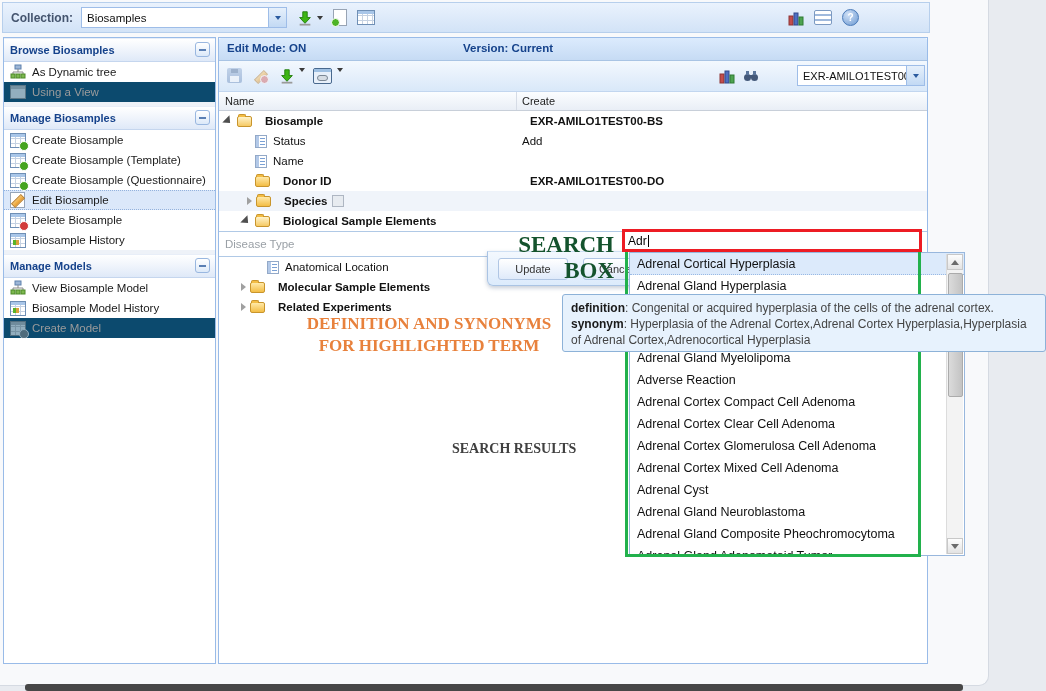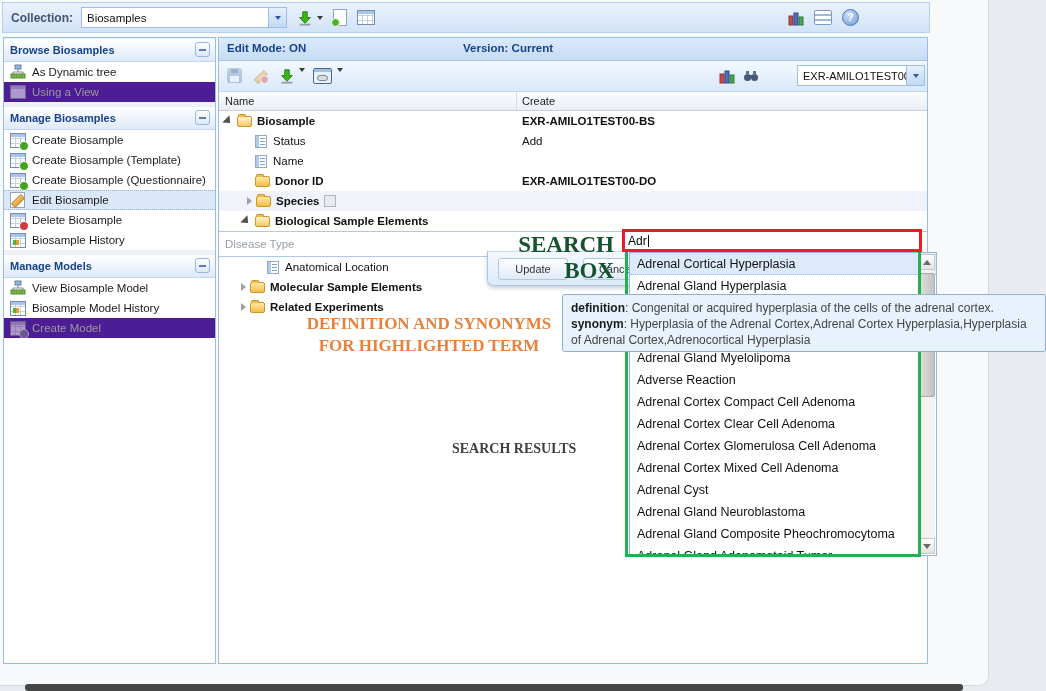--- a/index.html
+++ b/index.html
@@ -43,59 +43,59 @@
   .viewico::before{content:"";position:absolute;left:0;top:0;right:0;height:3px;background:#b9cfeb;}
   
   .sidebar{position:absolute;left:3px;top:37px;width:213px;height:627px;background:#fff;border:1px solid #99bbe8;box-sizing:border-box;}
   .sec-h{height:22px;background:linear-gradient(#ffffff,#dfe9f8);border-bottom:1px solid #c5d6ee;border-top:1px solid #e8eef8;display:flex;align-items:center;position:relative;}
   .sec-h span.t{font-size:11px;font-weight:bold;color:#15428b;padding-left:6px;}
   .tool-min{position:absolute;right:5px;top:3px;width:15px;height:15px;border:1px solid #99b7e0;border-radius:3px;background:linear-gradient(#fff,#dce9f9);box-sizing:border-box;}
   .tool-min::after{content:"";position:absolute;left:3px;top:6px;width:7px;height:2px;background:#5a7fb4;}
   .gap{height:4px;background:#eef2f8;}
   .sitem{height:20px;display:flex;align-items:center;font-size:11.5px;color:#1a1a1a;padding-left:6px;white-space:nowrap;}
   .sitem .ictr{width:18px;display:inline-flex;justify-content:flex-start;margin-right:4px;}
-  .sitem.disabled{background:#4c1d95;color:#9b9b9b;}
+  .sitem.disabled{background:#0c4a6e;color:#9b9b9b;}
   .sitem.disabled .ictr{filter:grayscale(1) opacity(.55);}
   .sitem.selected{background:#dbe8fa;border-top:1px dotted #93b2dd;border-bottom:1px dotted #93b2dd;height:18px;}
   
   .main{position:absolute;left:218px;top:37px;width:710px;height:627px;background:#fff;border:1px solid #99bbe8;box-sizing:border-box;}
   .mhead{height:22px;background:linear-gradient(#dcebfd,#c6dbf4);border-bottom:1px solid #a9c4e4;position:relative;border-radius:2px 2px 0 0;}
   .mhead .mh-left{position:absolute;left:8px;top:4px;font-size:11.5px;font-weight:bold;color:#15428b;}
   .mhead .mh-mid{position:absolute;left:244px;top:4px;font-size:11.5px;font-weight:bold;color:#15428b;}
   .mtool{height:30px;background:linear-gradient(#f3f8fe,#d9e8f9);border-bottom:1px solid #c2d6ef;position:relative;display:flex;align-items:center;}
   .mt{position:absolute;top:7px;display:inline-flex;align-items:center;}
   .colhdr{height:18px;background:linear-gradient(#fbfdff,#e9eef6);border-bottom:1px solid #c8cfd9;position:relative;font-size:11px;color:#222;}
   .ch-name{position:absolute;left:6px;top:3px;}
   .ch-val{position:absolute;left:303px;top:3px;}
   .ch-sep{position:absolute;left:297px;top:0;bottom:0;width:1px;background:#d6dce6;}
   .trow{height:20px;position:relative;display:flex;align-items:center;font-size:11.5px;color:#111;}
   .trow.hl{background:#f0f4fa;}
   .ncell{display:flex;align-items:center;white-space:nowrap;}
   .vcell{position:absolute;left:303px;top:0;line-height:20px;white-space:nowrap;}
-  .b{font-weight:bold;}
+  .b{font-weight:bold;margin-left:8px;}
   .tri{width:0;height:0;display:inline-block;margin-right:4px;flex:none;}
   .tri.exp{border-left:5px solid transparent;border-right:5px solid transparent;border-top:6px solid #4f4f4f;transform:rotate(-45deg);}
   .tri.col{border-top:4px solid transparent;border-bottom:4px solid transparent;border-left:5px solid #a0a0a0;}
   .tri.none{width:10px;border:none;}
   .fold{width:15px;height:11px;background:linear-gradient(#ffe9a8,#f3bd45);border:1px solid #c9952c;border-radius:2px;position:relative;display:inline-block;margin:0 5px 0 0;box-sizing:border-box;flex:none;}
   .fold::before{content:"";position:absolute;top:-3px;left:0;width:6px;height:2px;background:#f3bd45;border:1px solid #c9952c;border-bottom:none;border-radius:2px 2px 0 0;}
   .fold.open{background:linear-gradient(#fff3cb,#f6ca64);}
   .dln{width:12px;height:13px;background:#fff;border:1px solid #93a9c8;display:inline-block;margin-right:6px;position:relative;box-sizing:border-box;flex:none;}
   .dln::before{content:"";position:absolute;left:0;top:0;bottom:0;width:3px;background:#b3c9e8;}
   .dln::after{content:"";position:absolute;left:4px;right:1px;top:2px;height:7px;background:repeating-linear-gradient(to bottom,#7aa0d4 0 1px,rgba(0,0,0,0) 1px 3px);}
   .minisq{width:10px;height:10px;background:#e7ebf0;border:1px solid #aeb6c2;display:inline-block;margin-left:5px;flex:none;}
   .editor-strip{height:26px;border-top:1px solid #b0c9e6;border-bottom:1px solid #b0c9e6;background:#fff;position:relative;box-sizing:border-box;}
   .ed-lbl{position:absolute;left:6px;top:6px;font-size:11.5px;color:#9aa0a6;}
   
   .btnpanel{position:absolute;left:487px;top:251px;width:172px;height:35px;background:linear-gradient(#f3f8fe,#dcebfc);border:1px solid #aac4e4;border-top-color:#cfe0f4;border-radius:0 0 6px 6px;box-shadow:0 2px 4px rgba(90,110,140,.35);box-sizing:border-box;z-index:5;}
   .xbtn{position:absolute;top:6px;height:22px;background:linear-gradient(#ffffff,#dfeafa);border:1px solid #b0c6e4;border-radius:3px;font-family:"Liberation Sans",sans-serif;font-size:11px;color:#333;}
   .redbox{position:absolute;left:622px;top:229px;width:300px;height:23px;border:3px solid #ed1c24;box-sizing:border-box;z-index:15;background:#737373;}
   .srch{width:100%;height:100%;background:#fff;display:flex;align-items:center;font-size:12px;color:#000;padding-left:3px;box-sizing:border-box;}
   .ibeam{width:1px;height:12px;background:#000;margin-left:1px;}
-  .list{position:absolute;left:629px;top:252px;width:308px;height:304px;background:#fff;border:1px solid #98b7dd;box-sizing:border-box;overflow:hidden;z-index:10;}
+  .list{position:absolute;left:629px;top:252px;width:336px;height:304px;background:#fff;border:1px solid #98b7dd;box-sizing:border-box;overflow:hidden;z-index:10;}
   .li{height:22px;line-height:22px;font-size:12.5px;color:#111;padding-left:7px;white-space:nowrap;}
   .li.sel{background:#dceafb;border-bottom:1px dotted #99b9e4;box-sizing:border-box;}
   .bgroup{position:absolute;left:0;right:0;top:94px;}
   .sb{position:absolute;right:1px;top:1px;bottom:1px;width:16px;background:#f3f3f3;border-left:1px solid #dcdcdc;}
   .sb-up,.sb-dn{position:absolute;left:0;width:16px;height:16px;background:linear-gradient(#fdfdfd,#e3e3e3);border:1px solid #c8c8c8;box-sizing:border-box;display:flex;align-items:center;justify-content:center;}
   .sb-up{top:0;}
   .sb-dn{bottom:0;}
   .sb-up i{width:0;height:0;border-left:4px solid transparent;border-right:4px solid transparent;border-bottom:5px solid #6b6b6b;}
   .sb-dn i{width:0;height:0;border-left:4px solid transparent;border-right:4px solid transparent;border-top:5px solid #6b6b6b;}
   .sb-thumb{position:absolute;left:1px;top:19px;width:13px;height:122px;background:linear-gradient(90deg,#dbdbdb,#c3c3c3);border:1px solid #ababab;border-radius:2px;}

